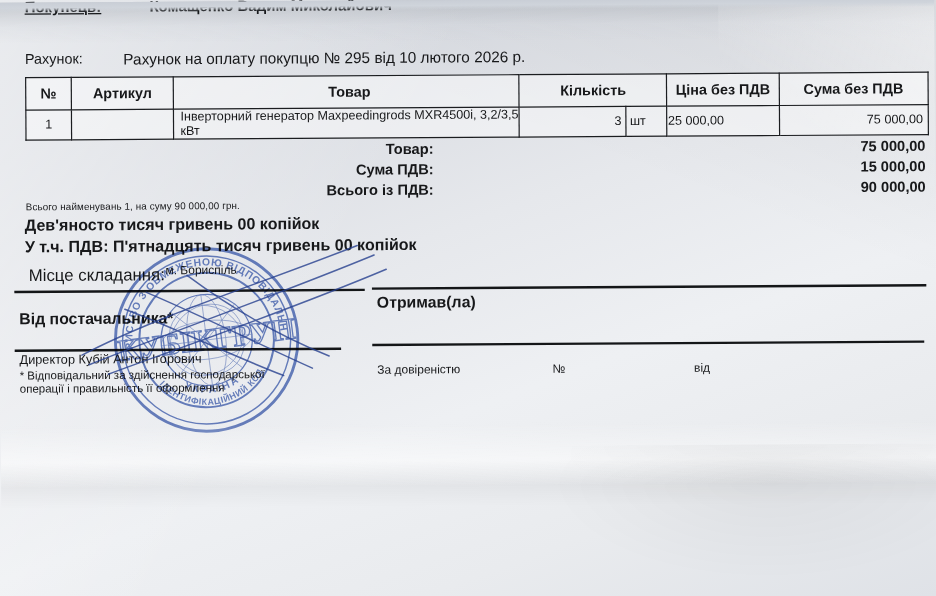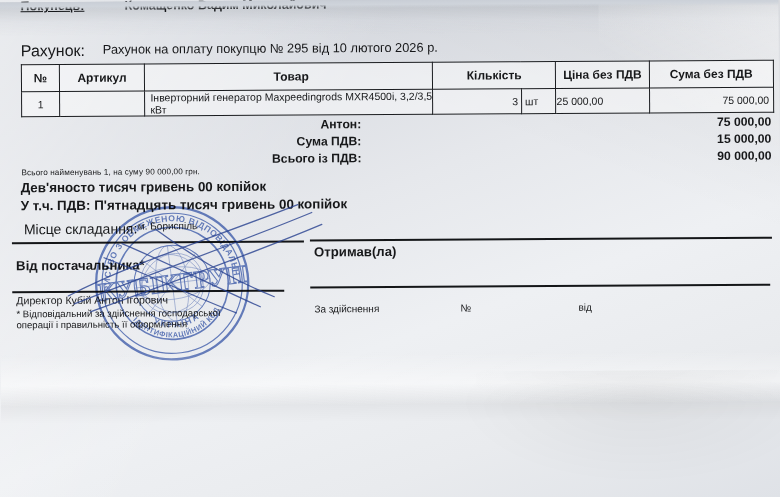--- a/index.html
+++ b/index.html
@@ -64,21 +64,21 @@
     position: absolute; left: 104px; top: 0;
     font-size: 12.5px; font-weight: bold;
     color: #16181b;
   }
   #crop-mask {
     position: absolute; left: 0; top: 0; width: 780px; height: 8px;
     background: linear-gradient(180deg, #c9ced6 0%, #cfd4db 55%, rgba(214,218,224,0) 100%);
   }
 
   
-  #inv-label { left: 22px; top: 40px; font-size: 16px; }
+  #inv-label { left: 22px; top: 40px; font-size: 12px; }
   #inv-title { left: 104px; top: 40px; font-size: 12.8px; }
 
   
   #tbl {
     position: absolute;
     left: 22px; top: 62px;
     width: 753px;
     border-collapse: collapse;
     font-size: 11px;
     background: rgba(255,255,255,0.30);
@@ -220,21 +220,21 @@
           <td class="c-art"></td>
           <td class="c-good">Інверторний генератор Maxpeedingrods MXR4500i, 3,2/3,5 кВт</td>
           <td class="c-qty">3</td>
           <td class="c-unit">шт</td>
           <td class="c-price">25 000,00</td>
           <td class="c-sum">75 000,00</td>
         </tr>
       </tbody>
     </table>
 
-    <div id="tot-l0" class="tot-label txt">Антон:</div>
+    <div id="tot-l0" class="tot-label txt">Товар:</div>
     <div id="tot-v0" class="tot-value txt">75 000,00</div>
     <div id="tot-l1" class="tot-label txt">Сума ПДВ:</div>
     <div id="tot-v1" class="tot-value txt">15 000,00</div>
     <div id="tot-l2" class="tot-label txt">Всього із ПДВ:</div>
     <div id="tot-v2" class="tot-value txt">90 000,00</div>
 
     <div id="count-line" class="txt">Всього найменувань 1, на суму 90 000,00 грн.</div>
     <div id="words-1" class="txt">Дев'яносто тисяч гривень 00 копійок</div>
     <div id="words-2" class="txt">У т.ч. ПДВ: П'ятнадцять тисяч гривень 00 копійок</div>
 
@@ -245,21 +245,21 @@
     <div class="rule" id="rule-right-top"></div>
     <div class="rule" id="rule-left-sign"></div>
     <div class="rule" id="rule-right-sign"></div>
 
     <div id="sup-label" class="txt">Від постачальника*</div>
     <div id="sup-person" class="txt">Директор Кубій Антон Ігорович</div>
     <div id="sup-note1" class="txt">* Відповідальний за здійснення господарської</div>
     <div id="sup-note2" class="txt">операції і правильність її оформлення</div>
 
     <div id="rec-label" class="txt">Отримав(ла)</div>
-    <div id="proxy-label" class="txt">За здійснення</div>
+    <div id="proxy-label" class="txt">За довіреністю</div>
     <div id="proxy-no" class="txt">№</div>
     <div id="proxy-from" class="txt">від</div>
 
     <div id="stamp">
       <svg width="160" height="160" viewBox="0 0 160 160" aria-hidden="true">
         <defs>
           <path id="arcTop" d="M 18,80 A 62,62 0 0 1 142,80"></path>
           <path id="arcBottom" d="M 26,80 A 54,54 0 0 0 134,80"></path>
           <path id="arcCountry" d="M 36,80 A 44,44 0 0 0 124,80"></path>
         </defs>

